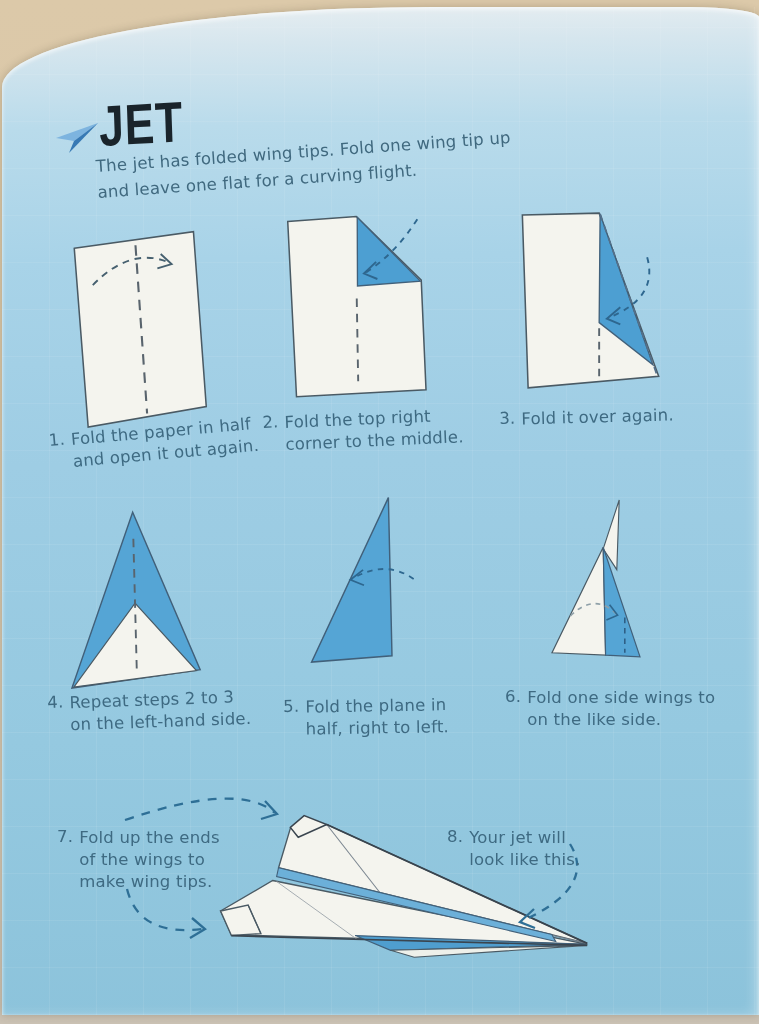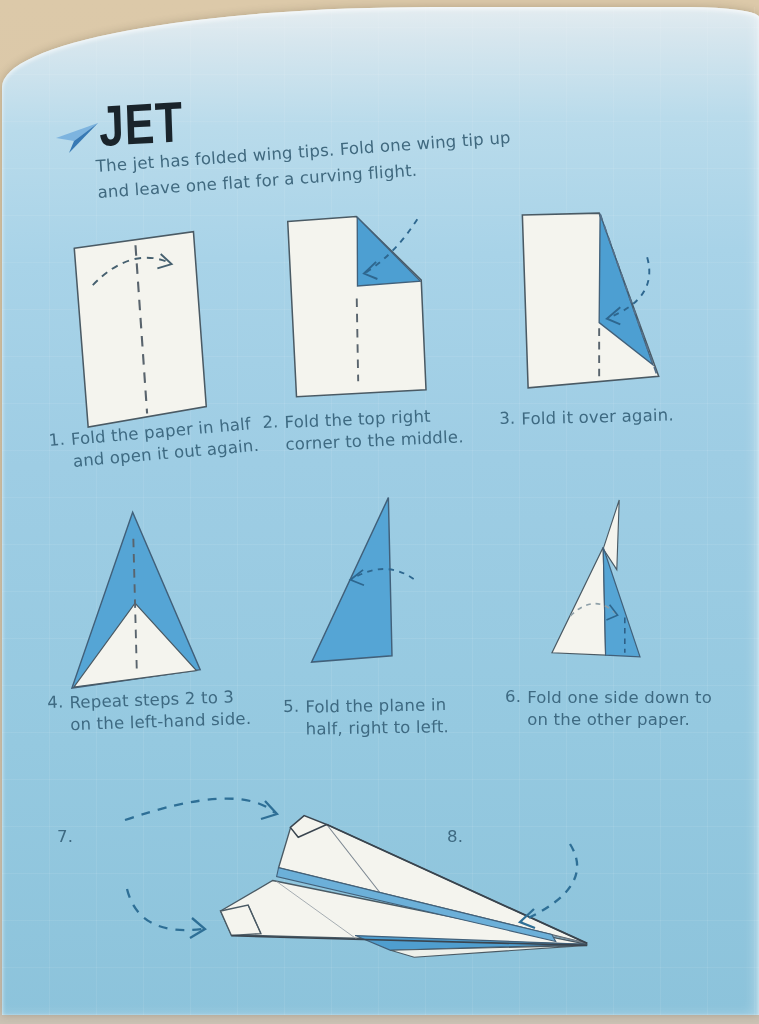--- a/index.html
+++ b/index.html
@@ -170,27 +170,36 @@
       <span class="num">5.</span>
       <span class="cap-lines">
         <span>Fold the plane in</span>
         <span>half, right to left.</span>
       </span>
     </div>
 
     <div class="abs caption" style="left:503px;top:680px;">
       <span class="num">6.</span>
       <span class="cap-lines">
-        <span>Fold one side down to</span>
-        <span>on the other paper.</span>
+        <span>Fold one side wings to</span>
+        <span>on the like side.</span>
       </span>
     </div>
 
     <div class="abs caption" style="left:55px;top:820px;">
       <span class="num">7.</span>
+      <span class="cap-lines">
+        <span>Fold up the ends</span>
+        <span>of the wings to</span>
+        <span>make wing tips.</span>
+      </span>
     </div>
 
     <div class="abs caption" style="left:445px;top:820px;">
       <span class="num">8.</span>
+      <span class="cap-lines">
+        <span>Your jet will</span>
+        <span>look like this.</span>
+      </span>
     </div>
 
   </div>
 </div>
 
 </body></html>

